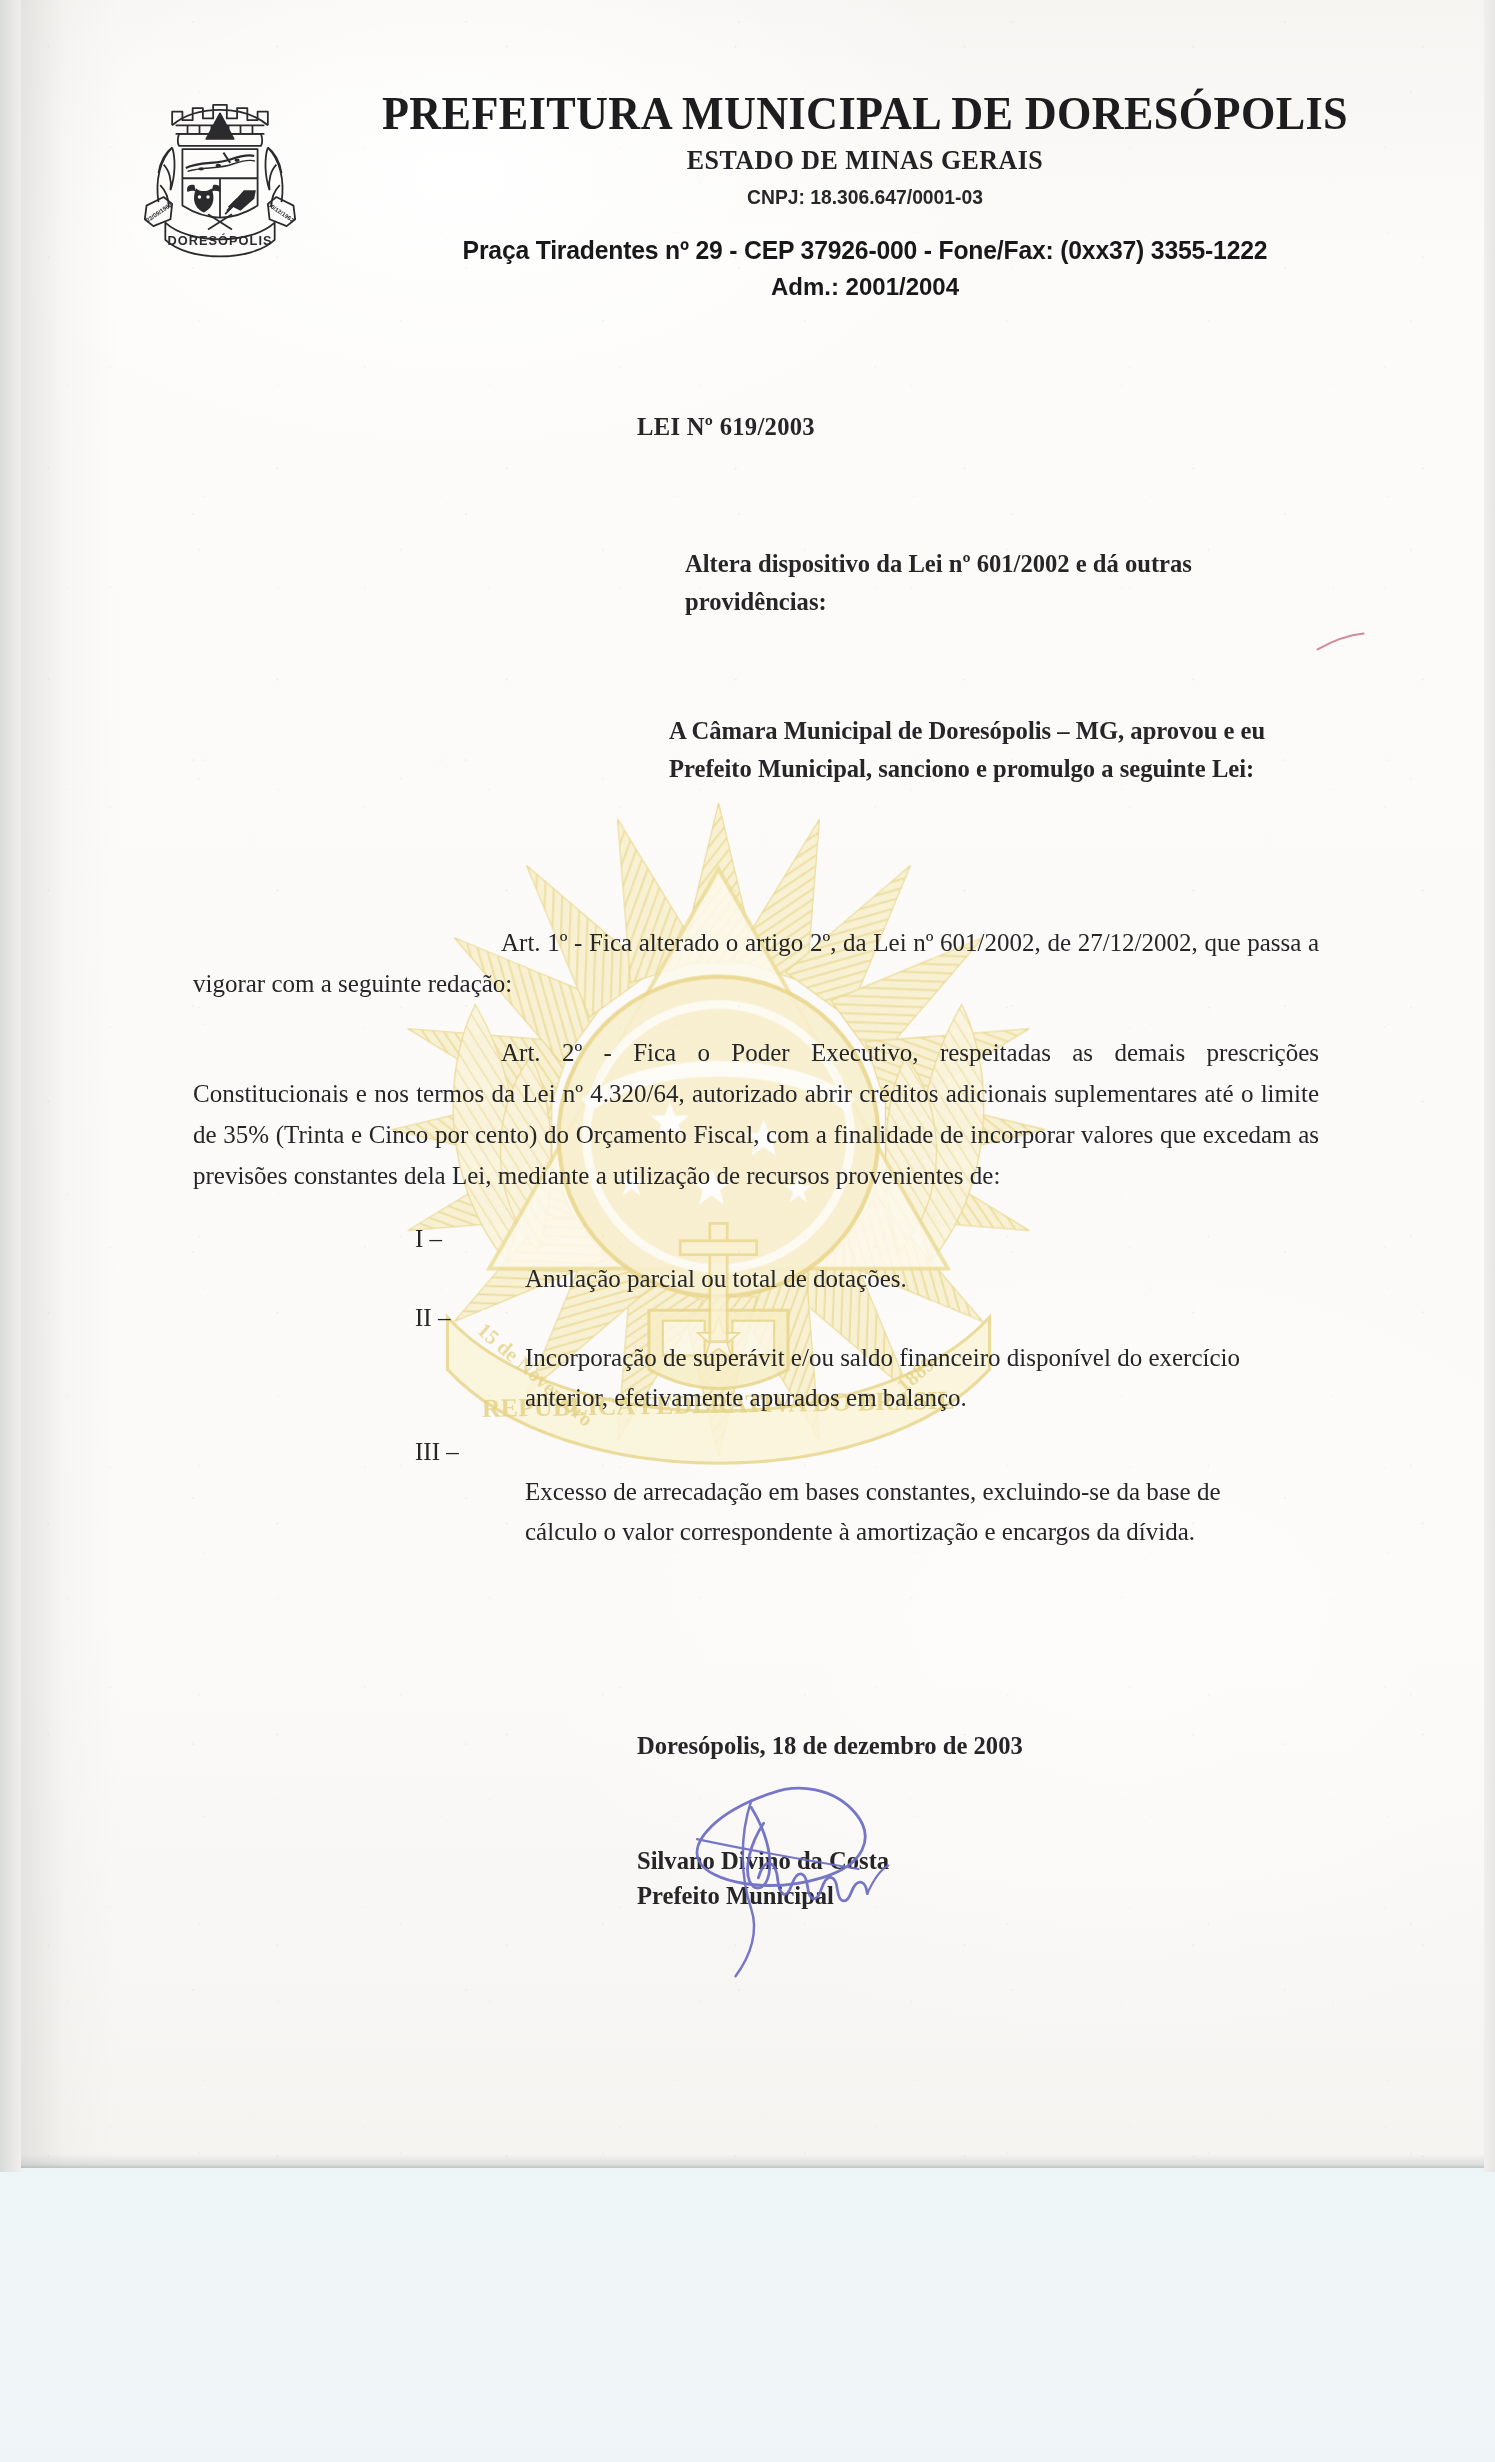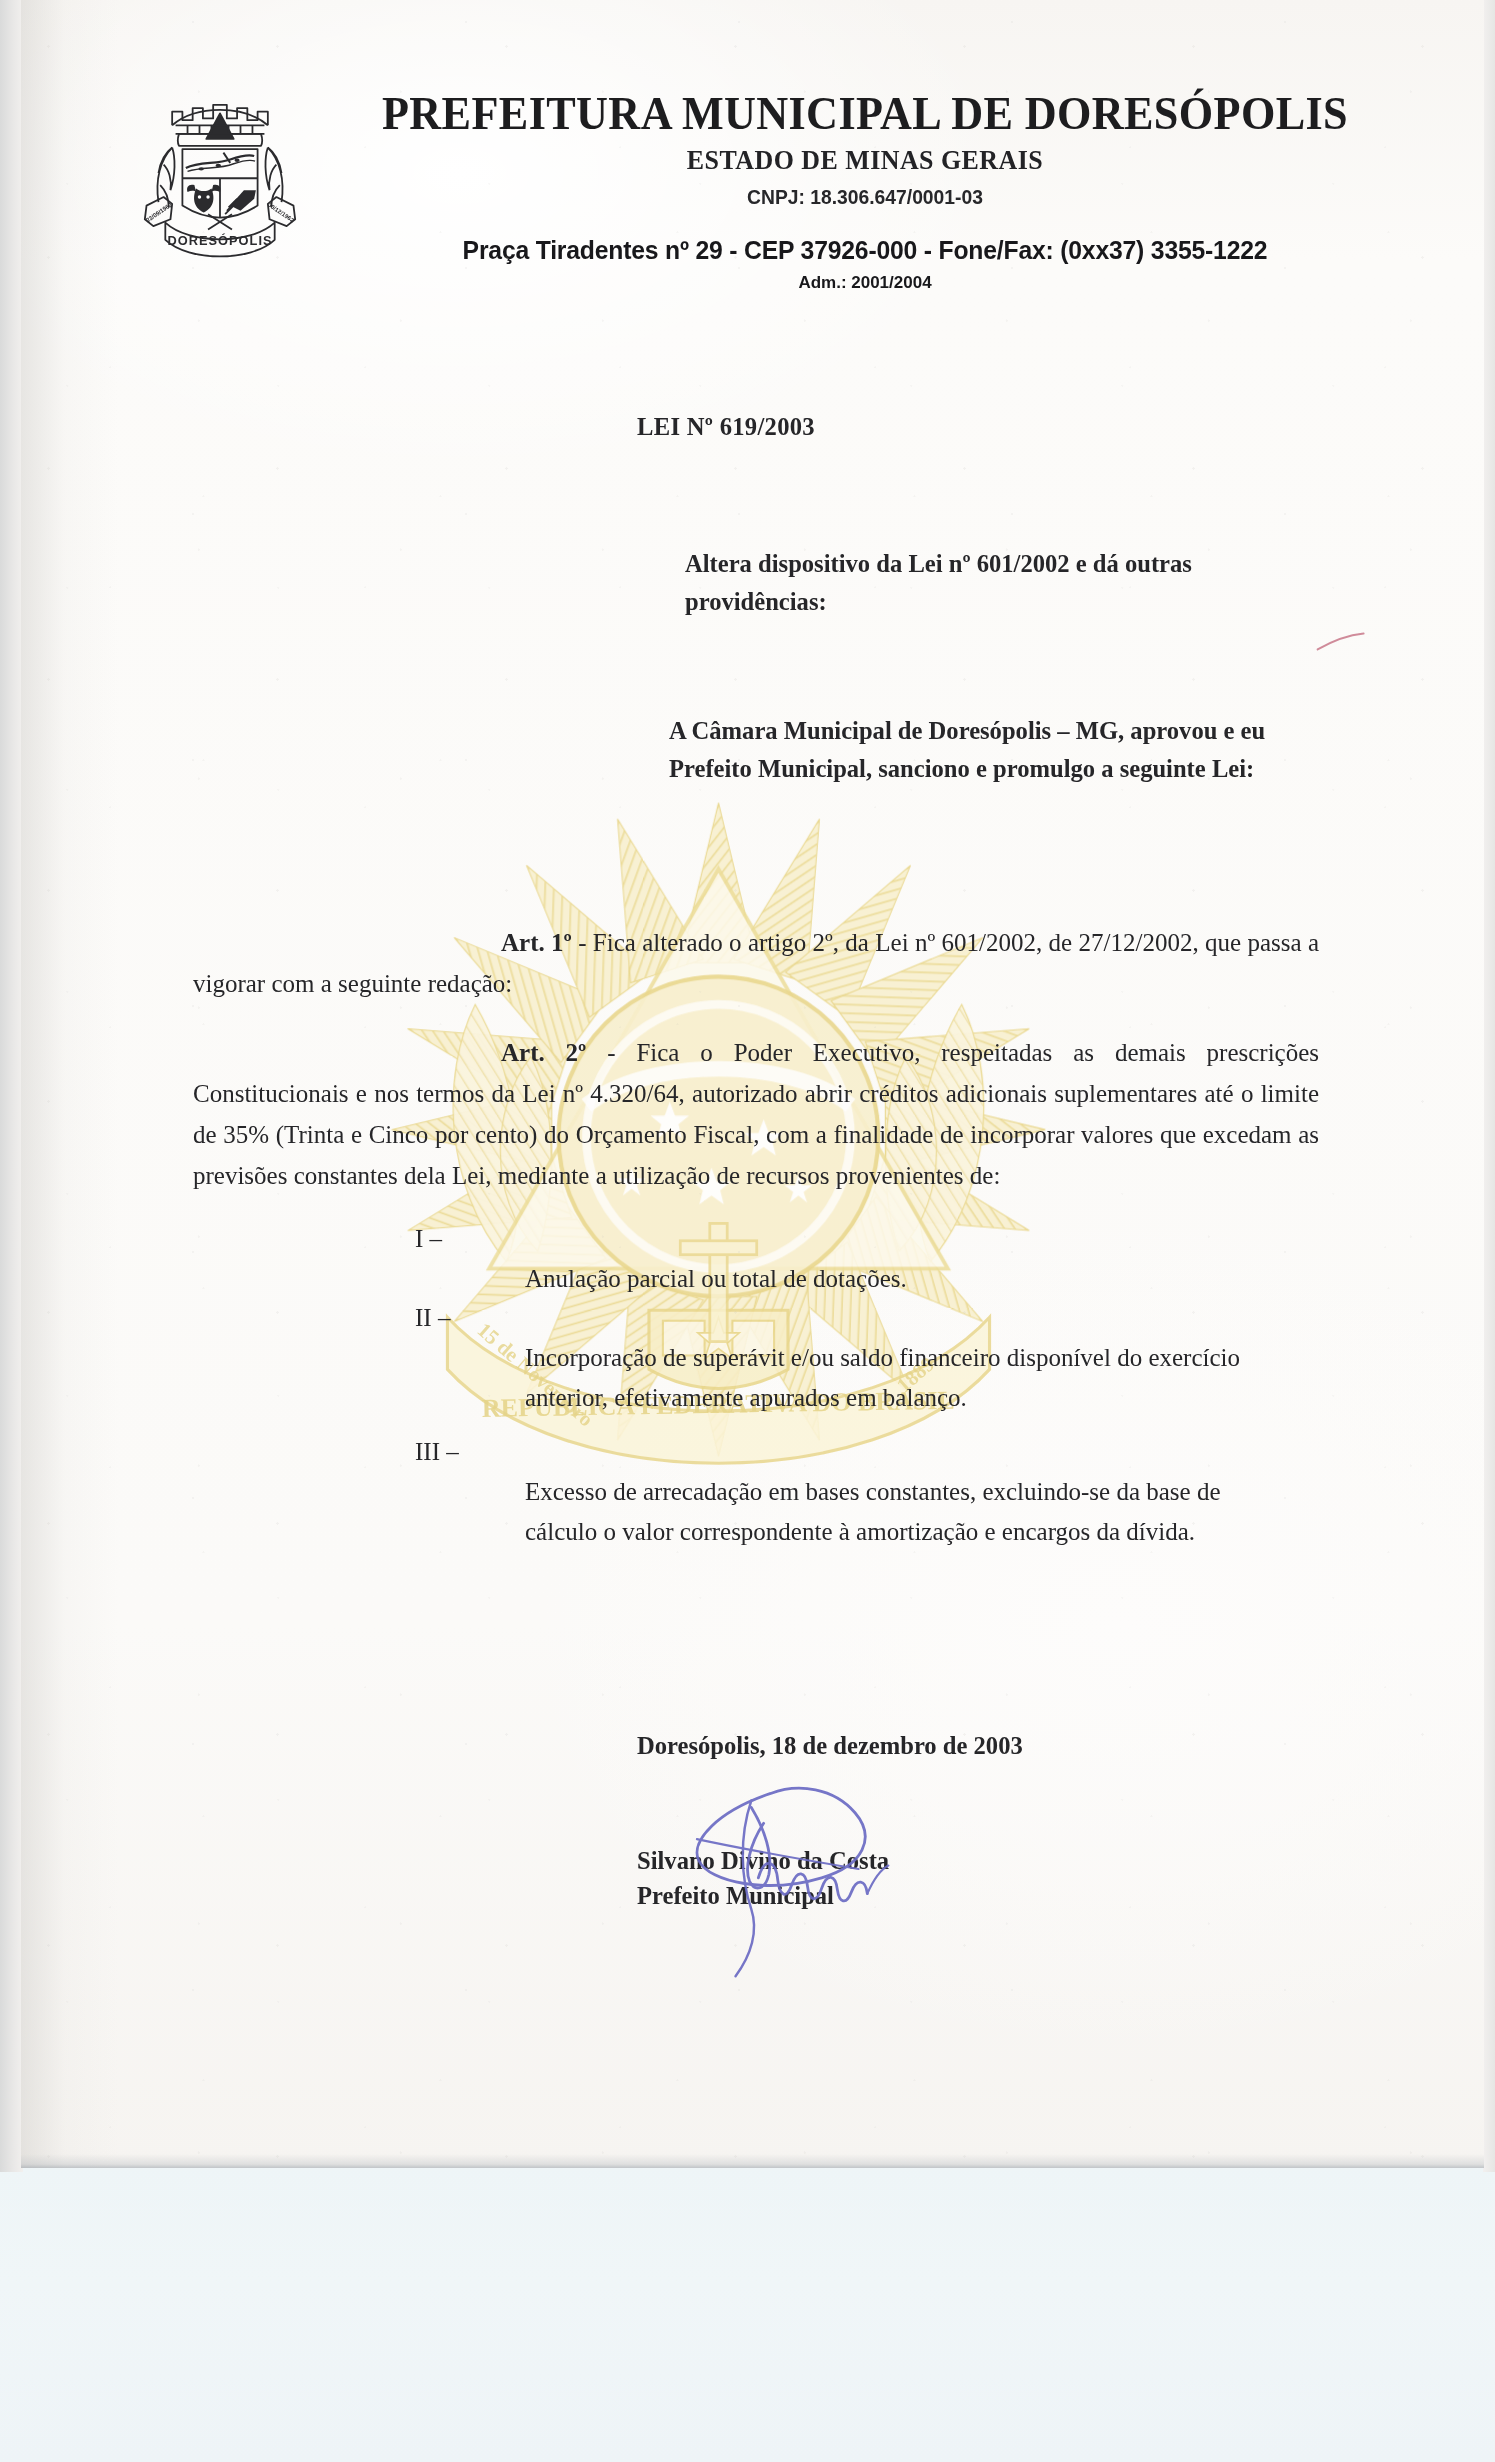--- a/index.html
+++ b/index.html
@@ -153,21 +153,21 @@
     font-size: 25.5px;
     letter-spacing: -0.2px;
     color: #18181b;
     transform: scaleX(0.97);
     white-space: nowrap;
   }
   #hdr-adm {
     top: 273px;
     font-family: "Liberation Sans", sans-serif;
     font-weight: 700;
-    font-size: 17px;
+    font-size: 24px;
     color: #18181b;
   }
 
   
   #doc {
     position: absolute;
     left: 0; top: 0;
     width: 1463px;
     height: 1628px;
     color: #262629;
@@ -203,21 +203,21 @@
   .article {
     left: 172px;
     width: 1126px;
     font-size: 25px;
     line-height: 41px;
     text-align: justify;
     text-justify: inter-word;
     text-indent: 308px;
   }
   .article .lead {
-    font-weight: 700;
+    font-weight: 400;
   }
   #art1 { top: 897px; }
   #art2 { top: 1007px; }
   #art3 { top: 1561px; }
 
   .item {
     left: 449px;
     width: 774px;
     font-size: 25px;
     line-height: 40px;

